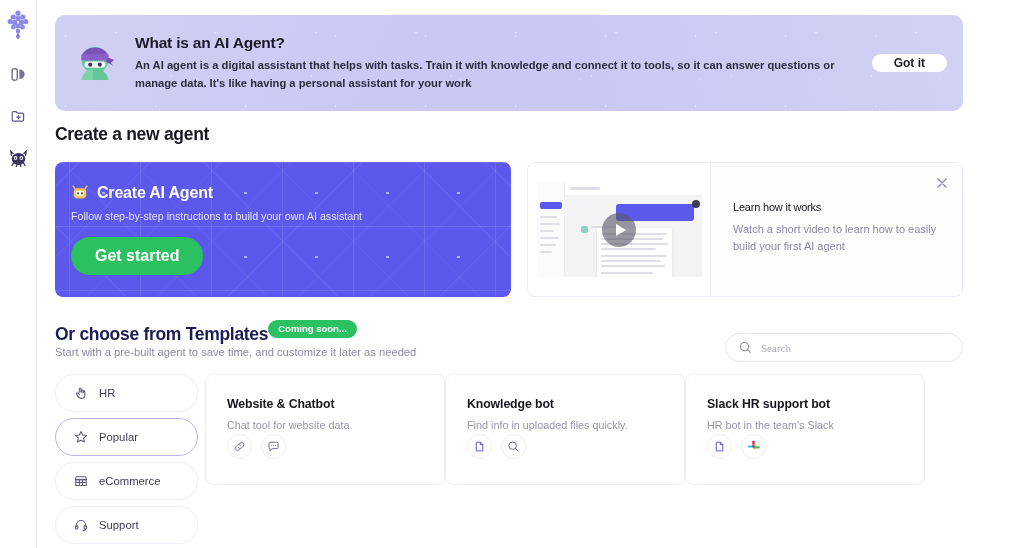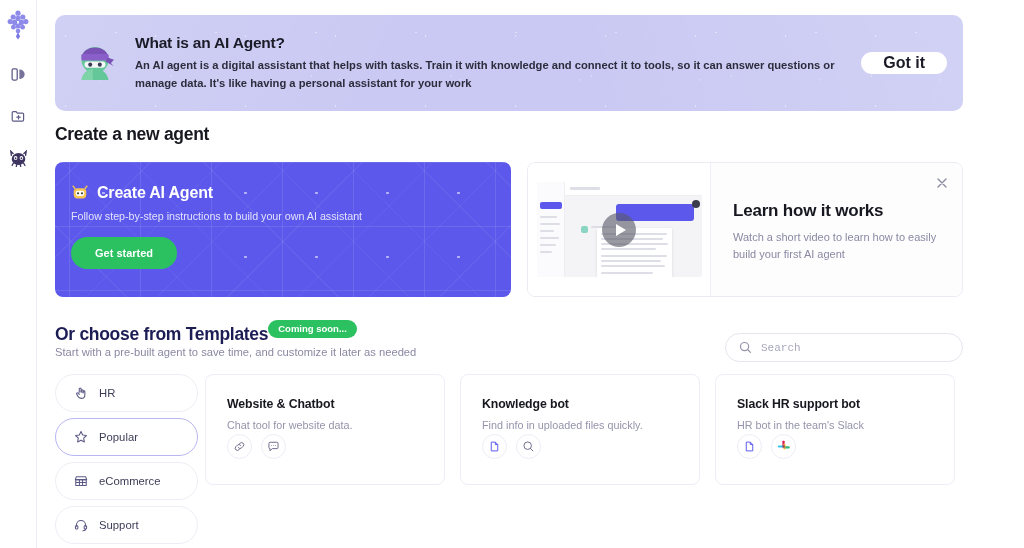--- a/index.html
+++ b/index.html
@@ -59,21 +59,21 @@
     font-size: 15.5px; font-weight: 700; color: #1b1b28;
     letter-spacing: -0.2px; margin-bottom: 5px;
   }
   .banner-body {
     font-size: 11.2px; line-height: 1.55; color: #2c2c3d; font-weight: 600;
     max-width: 725px;
   }
   .got-it {
     position: relative; z-index:2;
     background: #ffffff; border: none; border-radius: 18px;
-    padding: 2px 22px; font-size: 16px; font-weight: 700; color: #1b1b28;
+    padding: 2px 22px; font-size: 12px; font-weight: 700; color: #1b1b28;
     cursor: pointer; font-family: inherit; white-space: nowrap;
   }
 
   
   .h-create {
     position: absolute; left: 18px; top: 124px;
     font-size: 17.5px; font-weight: 700; color: #17171f; letter-spacing: -0.3px;
   }
 
   
@@ -99,21 +99,21 @@
     position: absolute; inset: 0;
     background-image: radial-gradient(circle, rgba(255,255,255,0.55) 1.1px, transparent 1.3px);
     background-size: 71px 64px; background-position: 13px 63px;
   }
   .cc-inner { position: relative; z-index: 3; padding: 22px 0 0 16px; }
   .cc-title { display: flex; align-items: center; gap: 8px; margin-bottom: 8px; }
   .cc-title-text { font-size: 16px; font-weight: 700; color: #ffffff; letter-spacing: -0.2px; }
   .cc-sub { font-size: 10.7px; color: #e3e2fd; margin-bottom: 15px; font-weight: 400; }
   .cc-btn {
     background: #2bc161; border: none; border-radius: 20px;
-    padding: 10px 24px; font-size: 11px; font-weight: 700; color: #fff;
+    padding: 10px 24px; font-size: 16px; font-weight: 700; color: #fff;
     cursor: pointer; font-family: inherit;
   }
 
   
   .video-card {
     position: absolute; left: 490px; top: 162px;
     width: 436px; height: 135px; border-radius: 8px;
     background: #ffffff; border: 1px solid #eceaf4;
     display: flex; overflow: hidden;
   }
@@ -139,21 +139,21 @@
     width: 34px; height: 34px; border-radius: 50%;
     background: rgba(90,90,105,0.62);
     display: flex; align-items: center; justify-content: center; cursor: pointer;
   }
   .play-tri {
     width: 0; height: 0; margin-left: 3px;
     border-left: 10px solid #ffffff;
     border-top: 6.5px solid transparent; border-bottom: 6.5px solid transparent;
   }
   .video-body { flex: 1; padding: 38px 0 0 22px; position: relative; background:#fdfdfe;}
-  .vb-title { font-size: 17px; font-weight: 700; color: #17171f; letter-spacing: -0.2px; margin-bottom: 8px; }
+  .vb-title { font-size: 11px; font-weight: 400; color: #17171f; letter-spacing: -0.2px; margin-bottom: 8px; }
   .vb-sub { font-size: 11px; line-height: 1.5; color: #8a89a3; max-width: 215px; }
   .close-x {
     position: absolute; right: 10px; top: 10px; width: 20px; height: 20px;
     display: flex; align-items: center; justify-content: center; cursor: pointer;
   }
 
   
   .h-templates {
     position: absolute; left: 18px; top: 324px;
     display: flex; align-items: center; 
@@ -168,36 +168,36 @@
     font-size: 11.2px; color: #8a89a3;
   }
   .search-box {
     position: absolute; left: 688px; top: 333px;
     width: 238px; height: 29px; border-radius: 15px;
     border: 1px solid #e6e4ef; background: #fff;
     display: flex; align-items: center; padding: 0 13px; gap: 9px;
   }
   .search-box input {
     border: none; outline: none; background: transparent; flex: 1;
-    font-size: 11px; color: #3c3c50; font-family: Liberation Mono, monospace;
+    font-size: 11px; color: #3c3c50; font-family: Liberation Serif, serif;
   }
   .search-box input::placeholder { color: #a9a8bd; }
 
   
   .cat-list { position: absolute; left: 18px; top: 374px; width: 143px; }
   .cat {
     height: 38px; border-radius: 19px; border: 1px solid #efedf5;
     display: flex; align-items: center; gap: 11px; padding-left: 18px;
     margin-bottom: 6px; cursor: pointer; background: #fff;
   }
   .cat.active { border-color: #b9b6f2; }
   .cat-label { font-size: 11.3px; color: #3d3d58; }
 
   
-  .tpl-row { position: absolute; left: 168px; top: 374px; display: flex; gap: 15px; }
+  .tpl-row { position: absolute; left: 168px; top: 374px; display: flex; }
   .tpl-card {
     width: 240px; height: 111px; border-radius: 8px;
     border: 1px solid #eeecf4; background: #fff; padding: 22px 0 0 21px;
   }
   .tpl-title { font-size: 12.3px; font-weight: 700; color: #17171f; margin-bottom: 8px; letter-spacing:-0.1px;}
   .tpl-sub { font-size: 10.8px; color: #9594ab; margin-bottom: 3px; }
   .tpl-icons { display: flex; gap: 9px; }
   .tpl-ic {
     width: 25px; height: 25px; border-radius: 50%; border: 1px solid #eeecf4;
     display: flex; align-items: center; justify-content: center; background:#fff;

